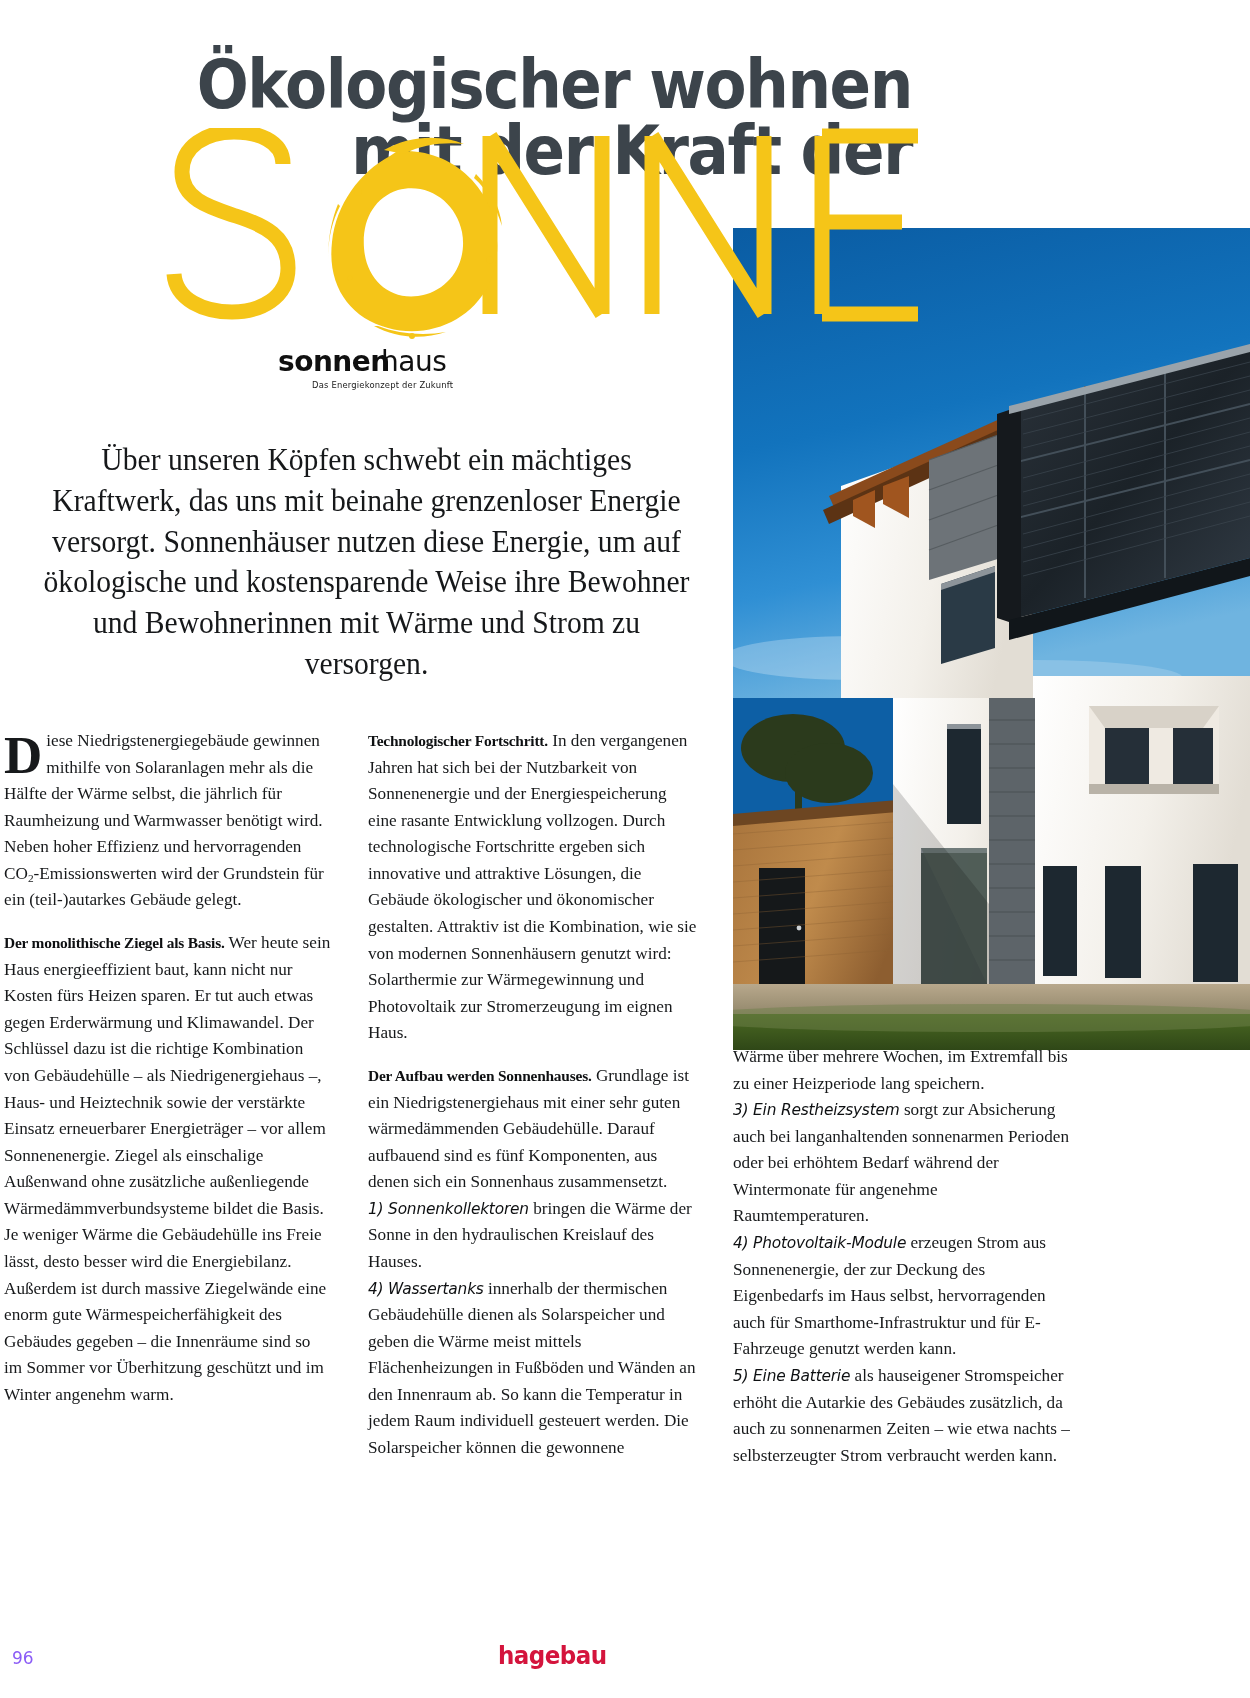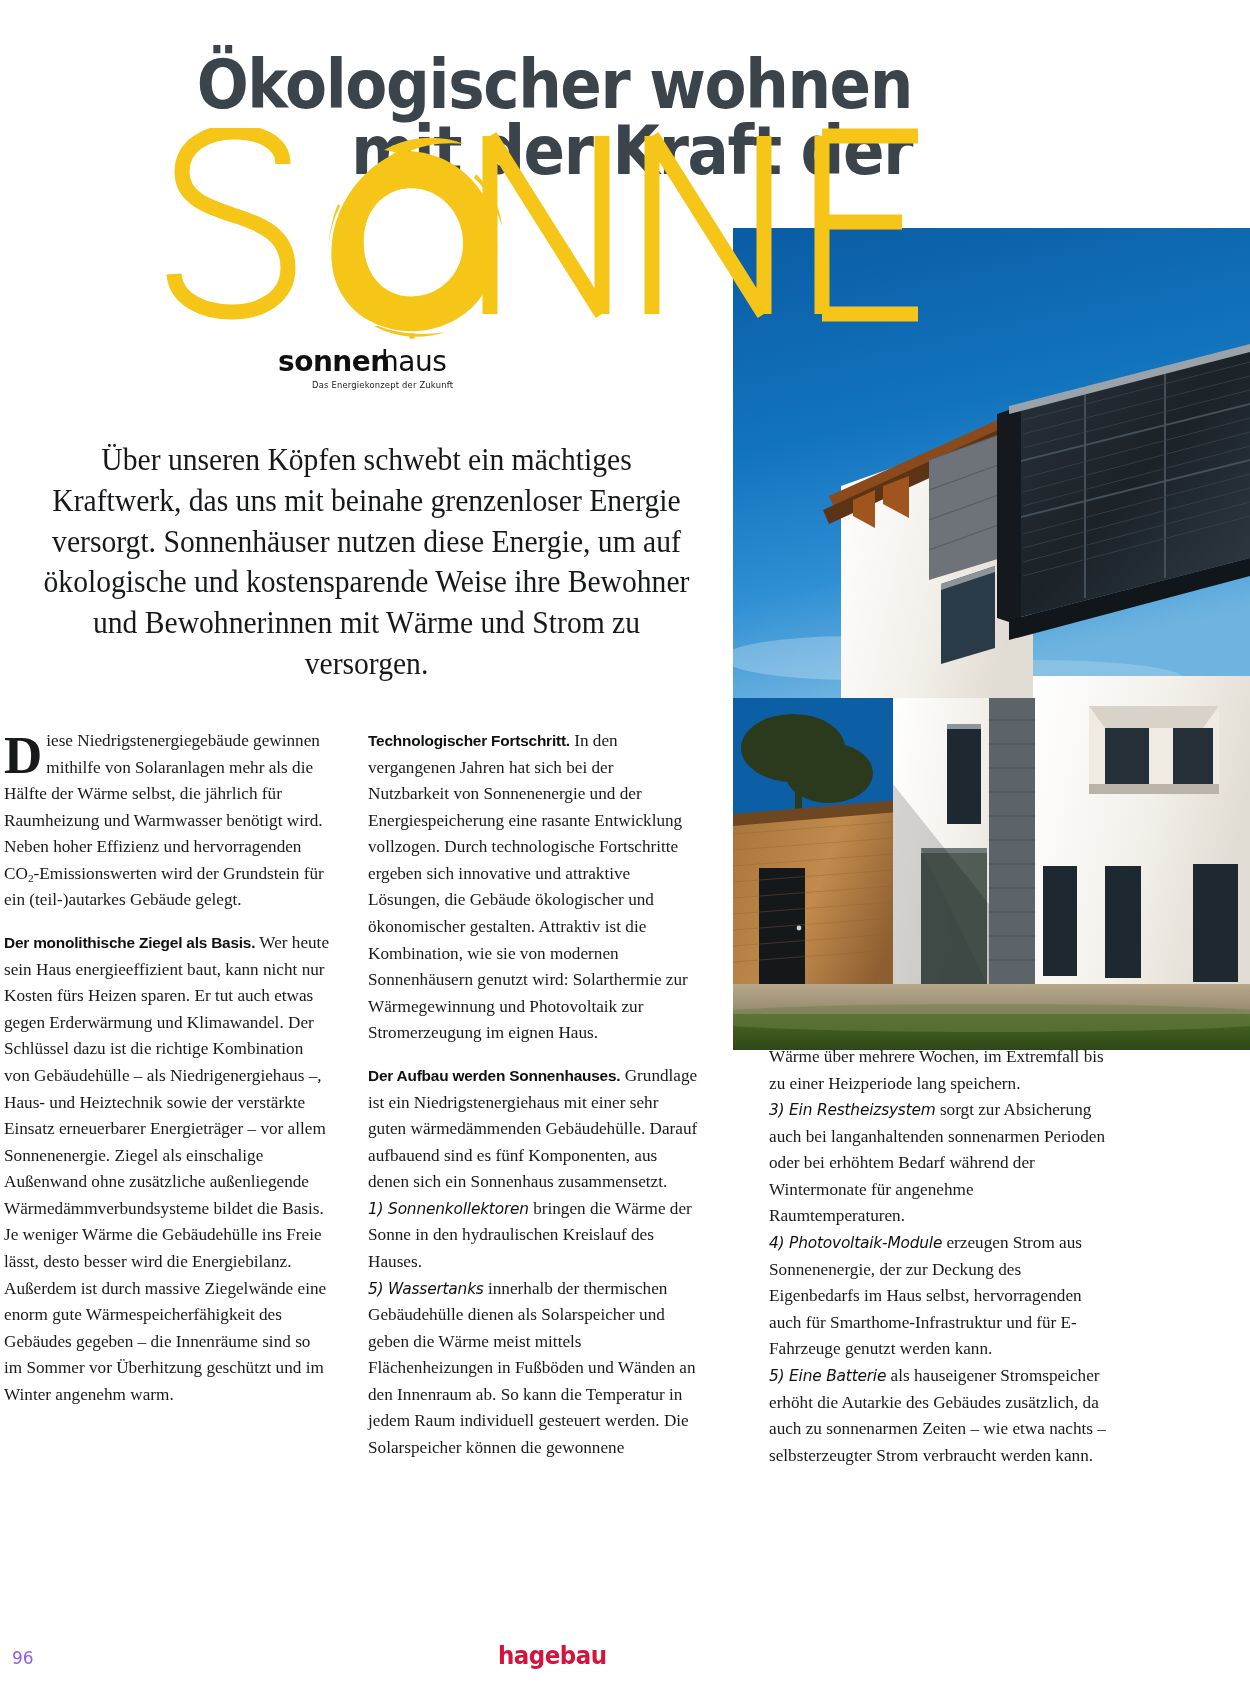--- a/index.html
+++ b/index.html
@@ -70,34 +70,34 @@
     font-size:17.2px;
     line-height:1.545;
     color:#17191b;
     text-align:left;
     hyphens:manual;
   }
   .col p{margin:0 0 0 0;}
   .col p + p{margin-top:0;}
   .col1{left:4px;  top:728px; width:327px;}
   .col2{left:368px;top:728px; width:330px;}
-  .col3{left:733px;top:1044px;width:340px;margin-left:36px;}
+  .col3{left:733px;top:1044px;width:340px;}
 
   .drop{
     float:left;
     font-family:"Liberation Serif", serif;
     font-size:53px;
     line-height:0.82;
     font-weight:700;
     padding:4px 4px 0 0;
     margin-top:2px;
     color:#17191b;
   }
   .runin{
-    font-family:Liberation Sans, sans-serif;
+    font-family:Liberation Serif, serif;
     font-weight:700;
     font-size:15.4px;
     letter-spacing:-0.2px;
     color:#0e1012;
   }
   .numlead{
     font-family:"DejaVu Sans", sans-serif;
     font-weight:400;
     font-style:italic;
     font-size:15.4px;
@@ -345,21 +345,21 @@
       <span class="runin">Technologischer Fortschritt.</span><span> In den vergangenen Jahren hat sich bei der Nutzbarkeit von Sonnenenergie und der Energiespeicherung eine rasante Entwicklung vollzogen. Durch technologische Fortschritte ergeben sich innovative und attraktive Lösungen, die Gebäude ökologischer und ökonomischer gestalten. Attraktiv ist die Kombination, wie sie von modernen Sonnenhäusern genutzt wird: Solarthermie zur Wärmegewinnung und Photovoltaik zur Stromerzeugung im eignen Haus.</span>
     </p>
     <div class="gap"></div>
     <p>
       <span class="runin">Der Aufbau werden Sonnenhauses.</span><span> Grundlage ist ein Niedrigstenergiehaus mit einer sehr guten wärmedämmenden Gebäudehülle. Darauf aufbauend sind es fünf Komponenten, aus denen sich ein Sonnenhaus zusammensetzt.</span>
     </p>
     <p>
       <span class="numlead">1) Sonnenkollektoren</span><span> bringen die Wärme der Sonne in den hydraulischen Kreislauf des Hauses.</span>
     </p>
     <p>
-      <span class="numlead">5) Wassertanks</span><span> innerhalb der thermischen Gebäudehülle dienen als Solarspeicher und geben die Wärme meist mittels Flächenheizungen in Fußböden und Wänden an den Innenraum ab. So kann die Temperatur in jedem Raum individuell gesteuert werden. Die Solarspeicher können die gewonnene</span>
+      <span class="numlead">4) Wassertanks</span><span> innerhalb der thermischen Gebäudehülle dienen als Solarspeicher und geben die Wärme meist mittels Flächenheizungen in Fußböden und Wänden an den Innenraum ab. So kann die Temperatur in jedem Raum individuell gesteuert werden. Die Solarspeicher können die gewonnene</span>
     </p>
   </div>
 
   <div class="col col3">
     <p>
       <span>Wärme über mehrere Wochen, im Extremfall bis zu einer Heizperiode lang speichern.</span>
     </p>
     <p>
       <span class="numlead">3) Ein Restheizsystem</span><span> sorgt zur Absicherung auch bei langanhaltenden sonnenarmen Perioden oder bei erhöhtem Bedarf während der Wintermonate für angenehme Raumtemperaturen.</span>
     </p>

